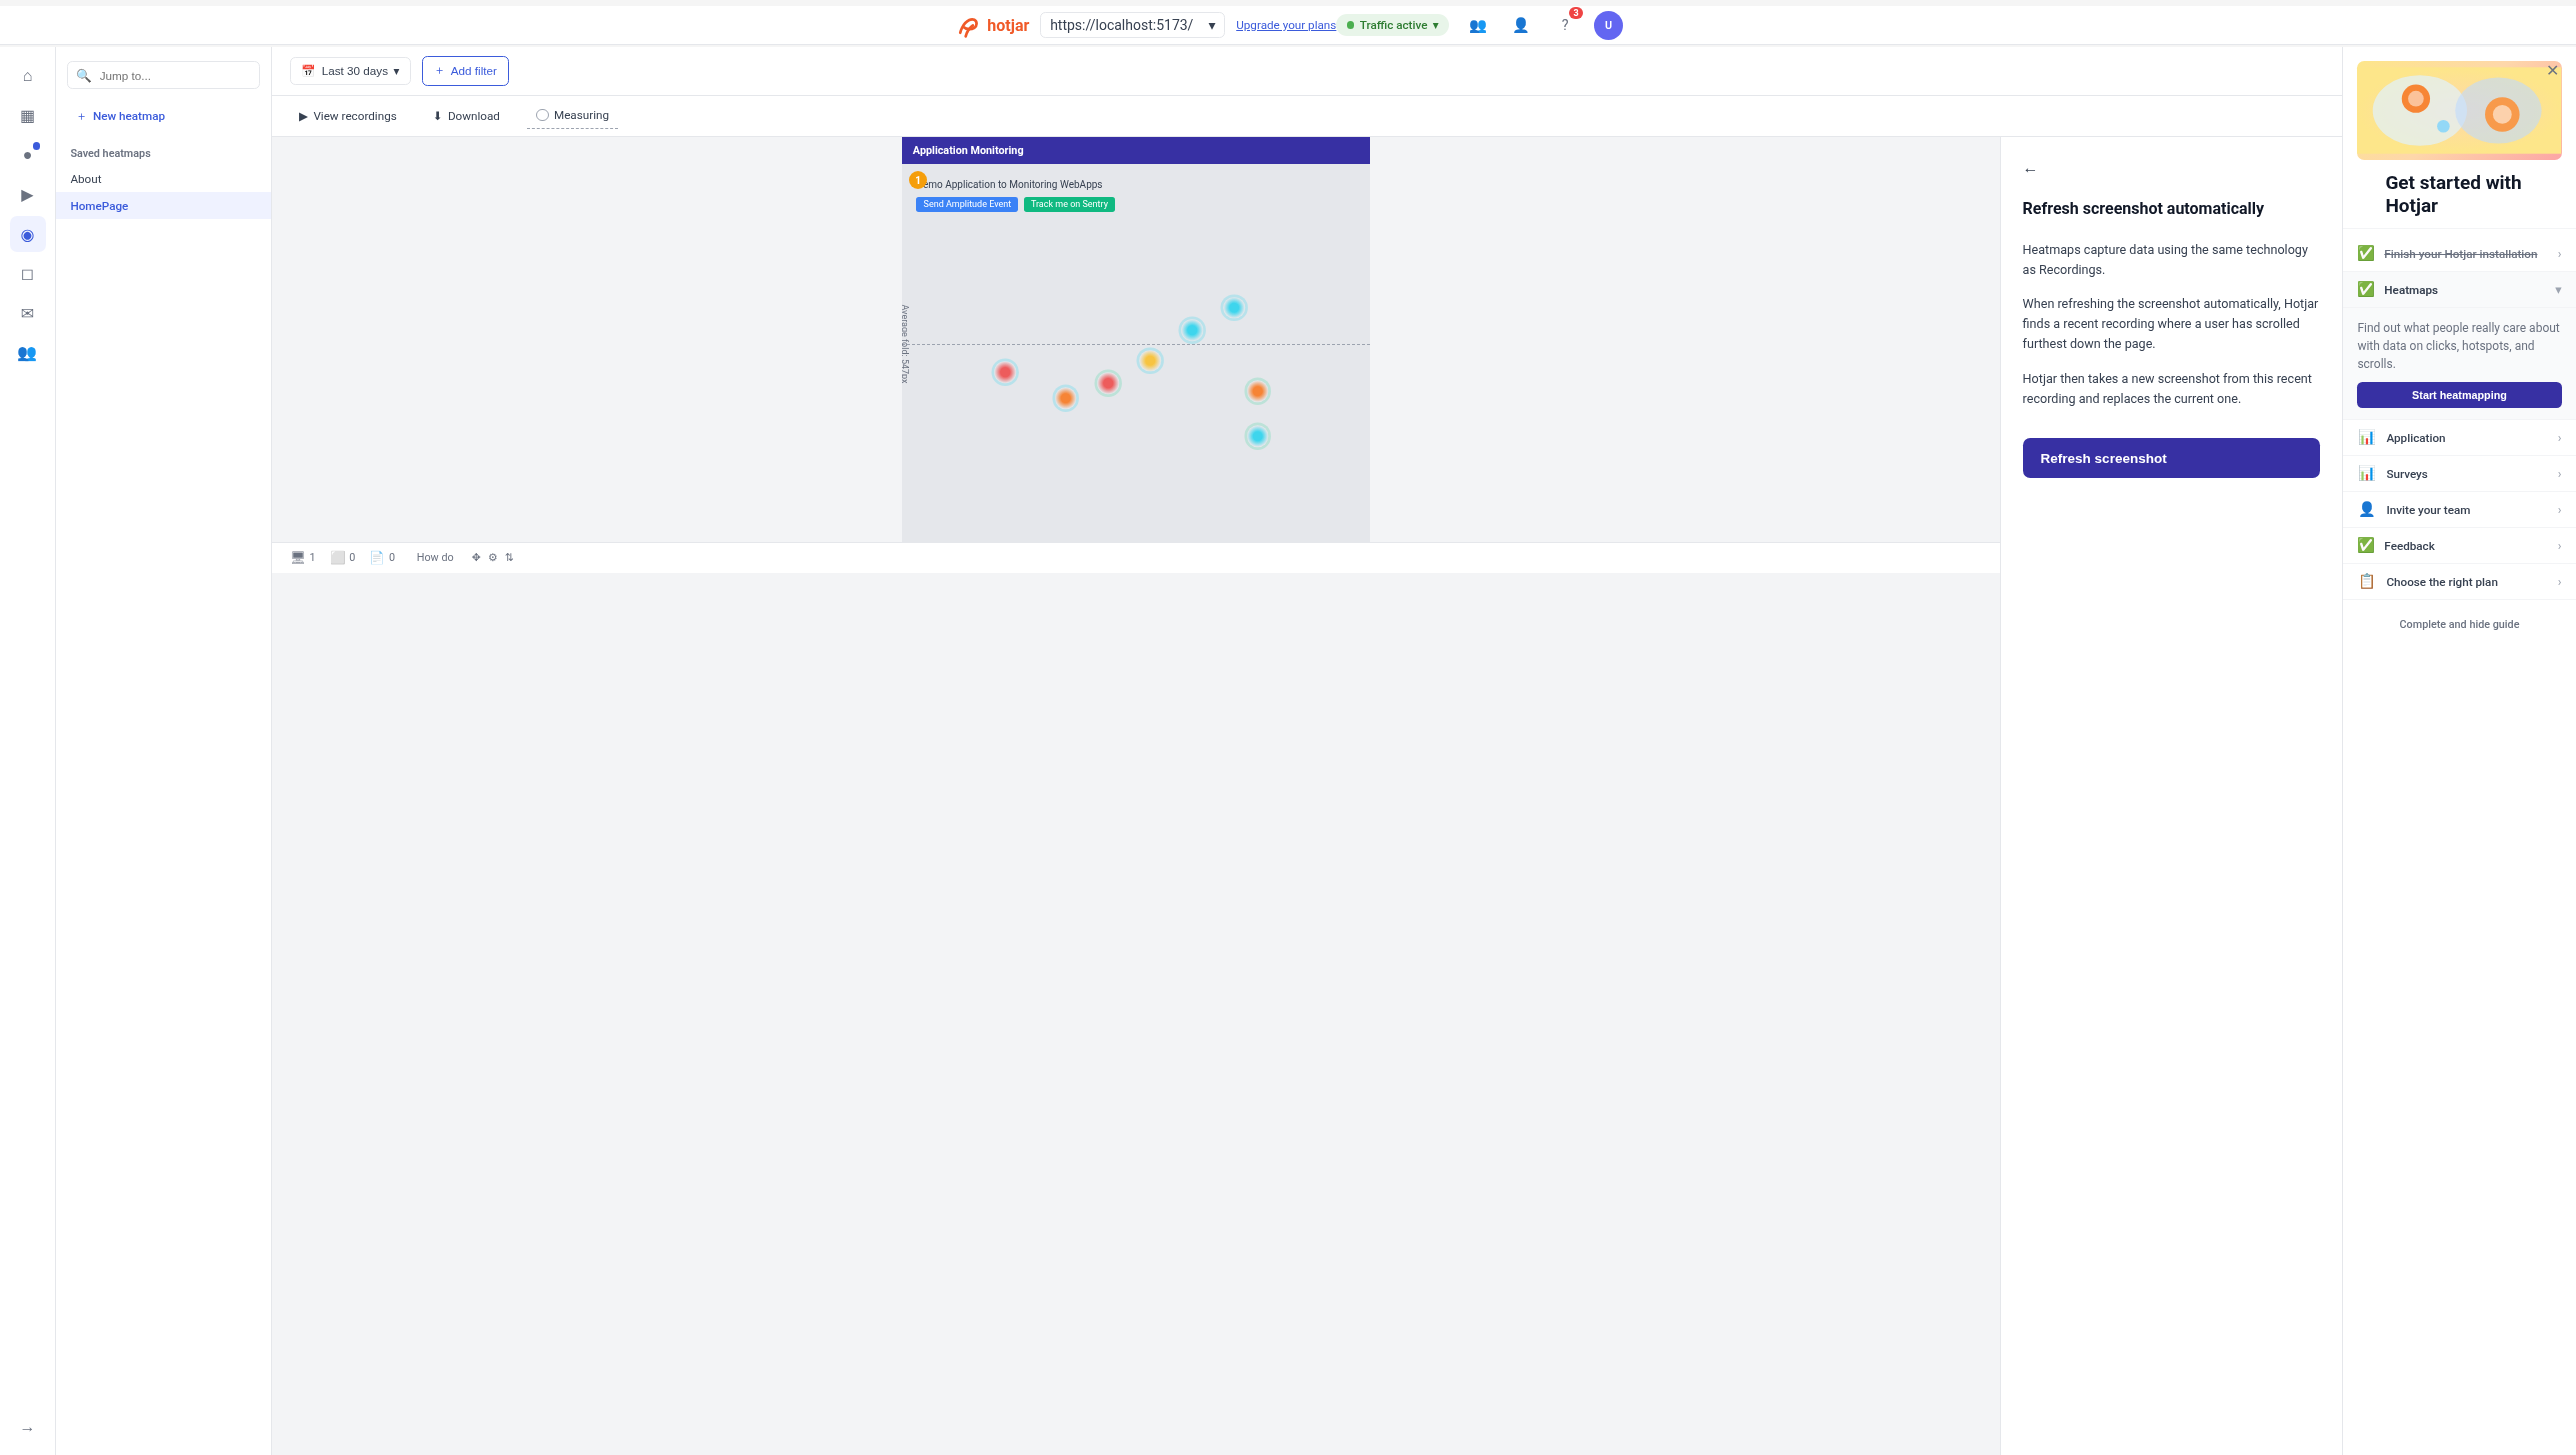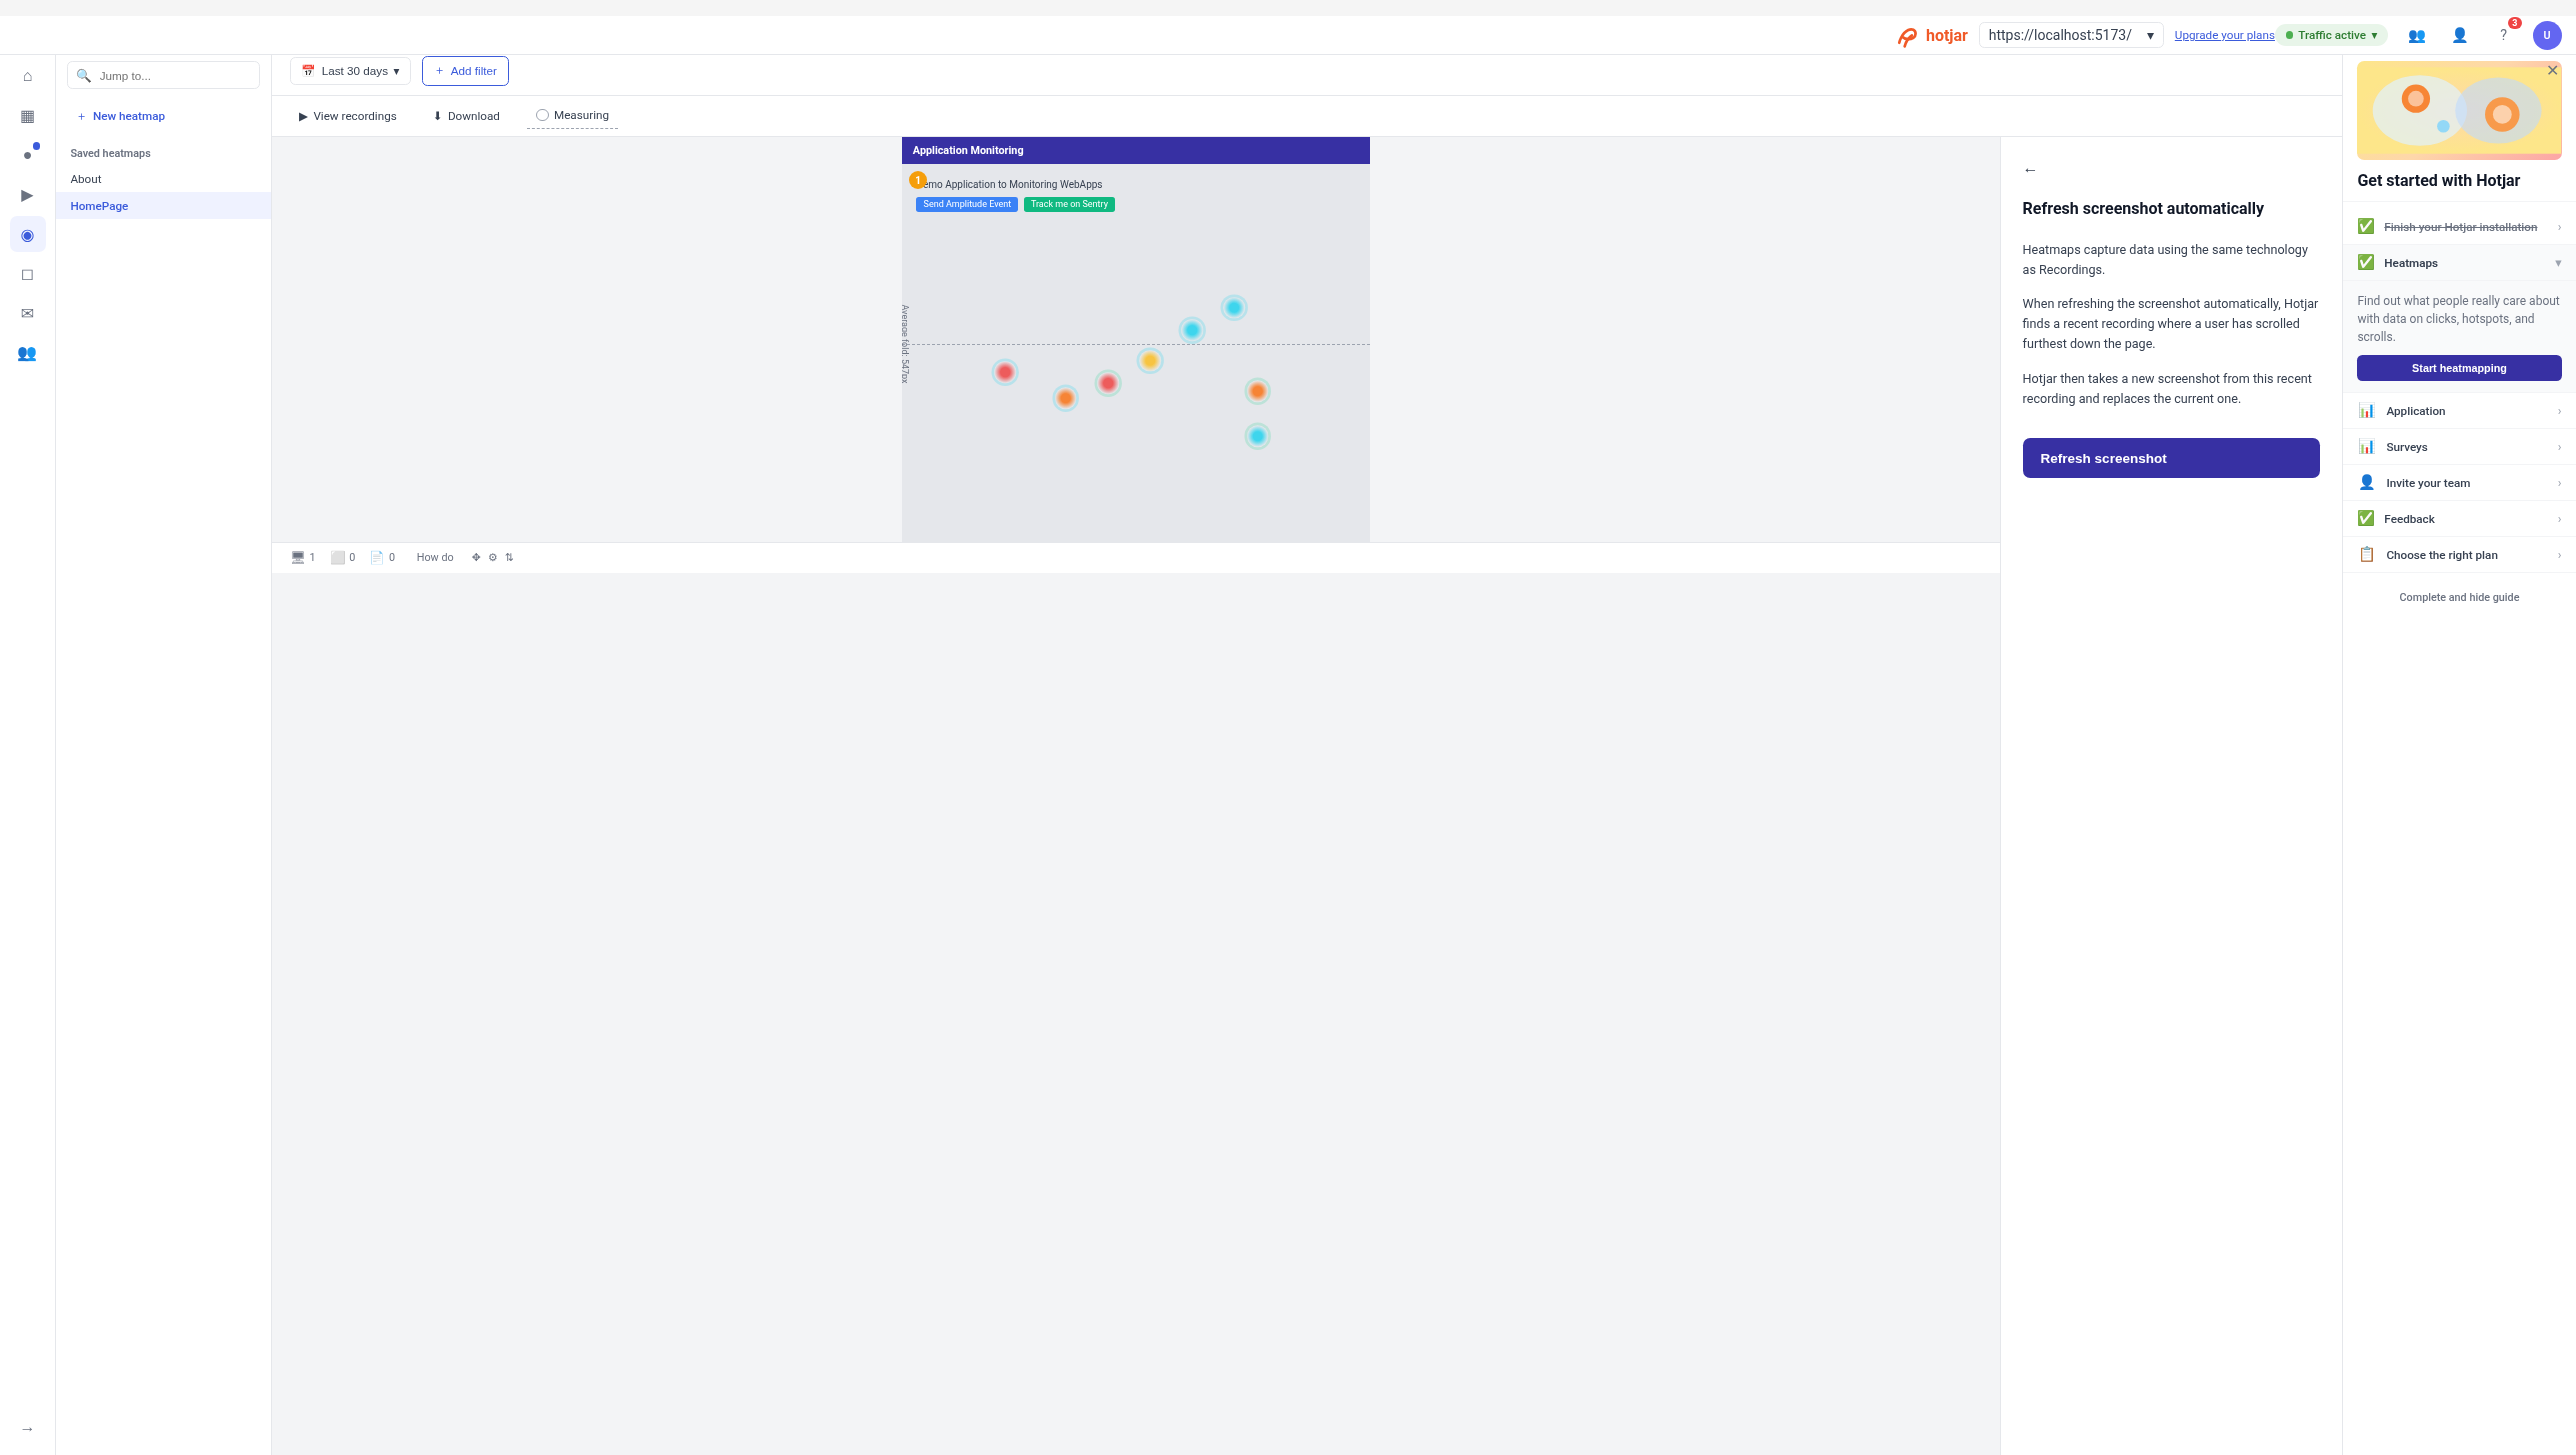--- a/index.html
+++ b/index.html
@@ -1,23 +1,23 @@
 <!DOCTYPE html>
 <html style="font-size:14.4px"><head>
   <meta charset="utf-8">
   <style>
     * { box-sizing: border-box; margin: 0; padding: 0; }
     body { font-family: -apple-system, BlinkMacSystemFont, 'Segoe UI', Roboto, sans-serif; background: #f5f5f5; display: flex; height: 100vh; overflow: hidden; font-size: 12.6px; }
 
     
     .navbar {
-      position: fixed; top: 16px; left: 0; right: 0; height: 39px;
+      position: fixed; top: 6px; left: 0; right: 0; height: 39px;
       background: #fff; border-bottom: 0.9px solid #e5e7eb;
       display: flex; align-items: center; padding: 0 14.4px; z-index: 100;
-      justify-content: flex-end;
+      justify-content: center;
     }
     .navbar-left { display: flex; align-items: center; gap: 10.8px; }
     .hotjar-logo { display: flex; align-items: center; gap: 5.4px; color: #f05a28; font-weight: 700; font-size: 16px; }
     .hotjar-logo svg { width: 29px; height: 29px; }
     .url-bar {
       display: flex; align-items: center; gap: 15px;
       border: 0.9px solid #e5e7eb; border-radius: 5.4px;
       padding: 3.6px 9px; font-size: 14px; color: #374151;
       background: #fff;
     }
@@ -208,21 +208,21 @@
     .close-btn {
       position: absolute; top: 10.8px; right: 10.8px;
       cursor: pointer; color: #6b7280; font-size: 16px;
       width: 25px; height: 25px; display: flex; align-items: center; justify-content: center;
       border-radius: 3.6px;
     }
     .gs-header {
       padding: 14.4px 14.4px 10.8px; position: relative;
       border-bottom: 0.9px solid #f3f4f6;
     }
-    .gs-title { font-size: 16px; font-weight: 700; color: #111827; padding-right: 27px; }
+    .gs-title { font-size: 19px; font-weight: 700; color: #111827; padding-right: 27px; margin-left: 28px; }
     .gs-image {
       width: 100%; height: 99px; background: linear-gradient(135deg, #fde68a, #fed7aa, #fca5a5);
       border-radius: 7.2px; margin-bottom: 10.8px; position: relative; overflow: hidden;
       display: flex; align-items: center; justify-content: center;
     }
 
     .gs-items { padding: 7.2px 0; }
     .gs-item {
       display: flex; align-items: center; justify-content: space-between;
       padding: 9px 14.4px; cursor: pointer; border-bottom: 0.9px solid #f3f4f6;

